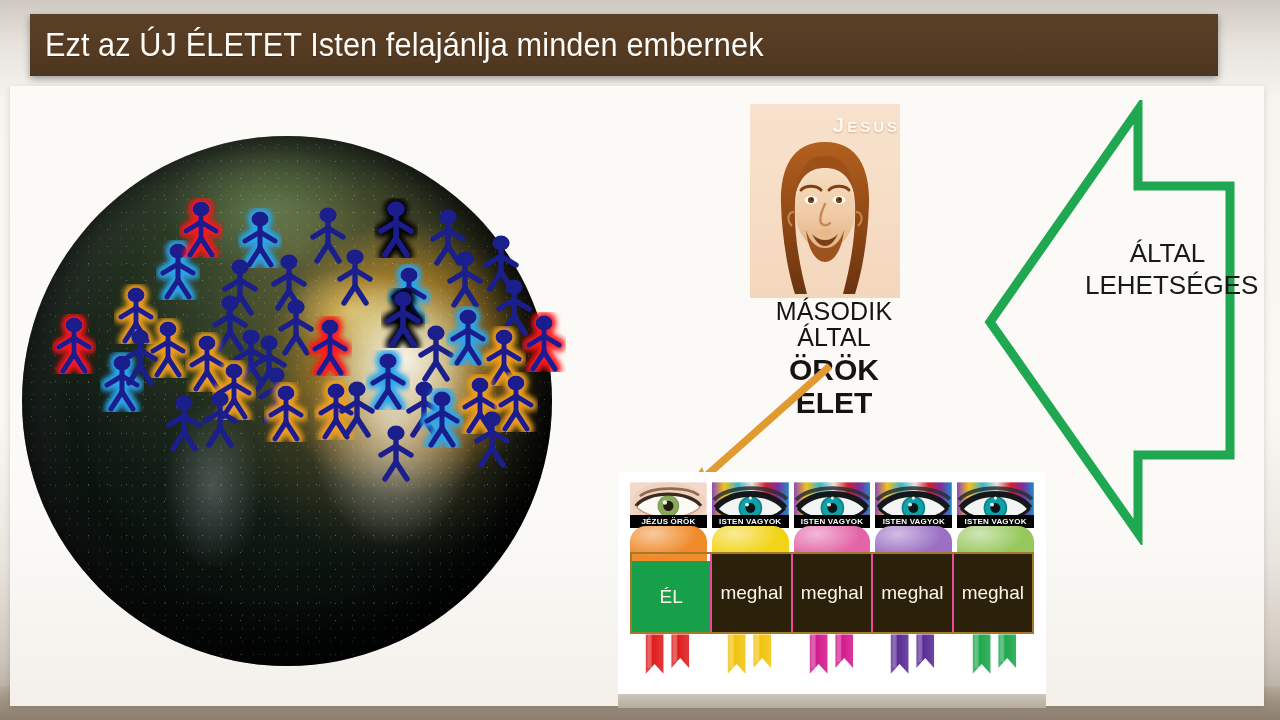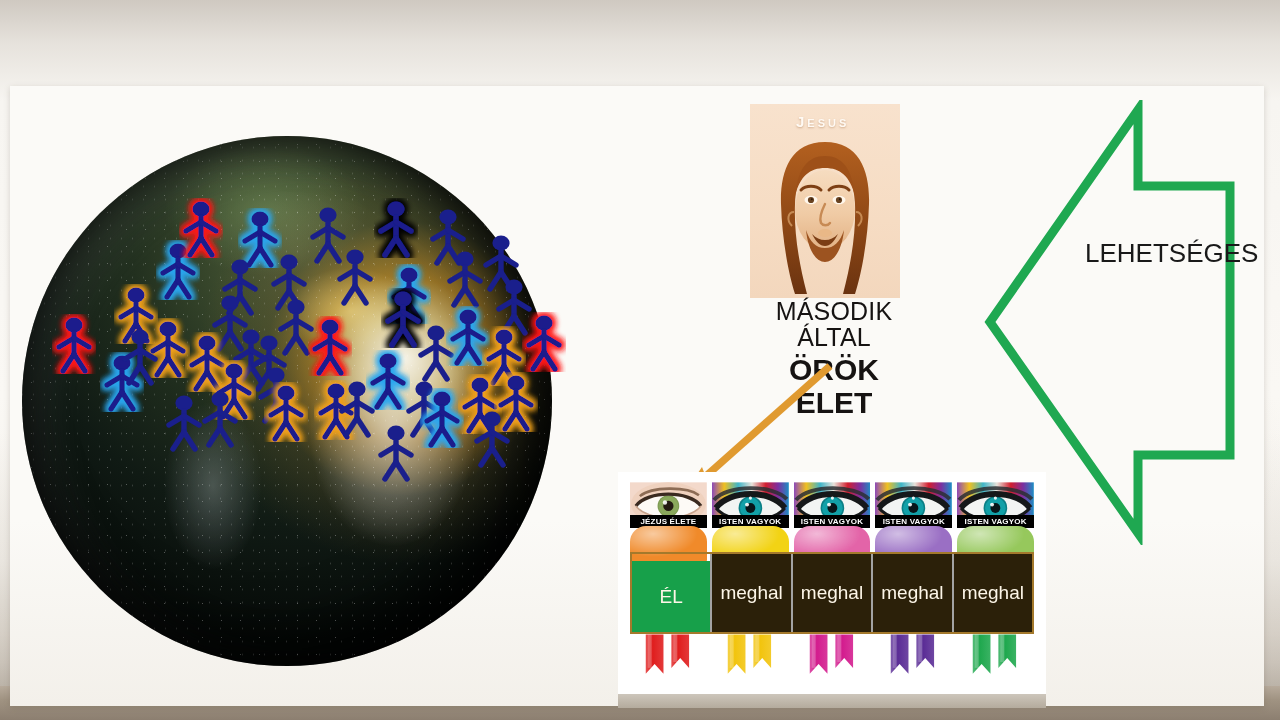--- a/index.html
+++ b/index.html
@@ -82,22 +82,22 @@
   }
   .fig{position:absolute;width:44px;height:60px;}
   .fig svg{width:100%;height:100%;display:block;}
   
   .jesus-card{
     position:absolute;left:750px;top:104px;width:150px;height:194px;
     background:linear-gradient(180deg,#f8e2cd 0%,#f6dcc3 60%,#f3d7bd 100%);
     overflow:hidden;
   }
   .jesus-word{
-    position:absolute;top:9px;left:0;right:0;text-align:left;
-    color:#fffaf4;font-size:15px;letter-spacing:3px;font-weight:700;
+    position:absolute;top:9px;left:0;right:0;text-align:right;
+    color:#fffaf4;font-size:21px;letter-spacing:3px;font-weight:700;
     font-variant:small-caps;text-shadow:0 1px 2px rgba(170,120,80,.5);padding-left:46px;
   }
   .jesus-face{position:absolute;left:18px;top:34px;width:114px;height:160px;}
   .jesus-cap{
     position:absolute;left:750px;top:298px;width:168px;
     text-align:center;color:#161312;
   }
   .cap1{font-size:25px;letter-spacing:.2px;line-height:1.05;}
   .cap2{font-size:30px;font-weight:700;line-height:1.1;margin-top:2px;}
   
@@ -129,38 +129,41 @@
   .bodies{position:absolute;left:12px;top:54px;width:404px;height:36px;display:flex;gap:5px;}
   .body-top{width:78px;height:36px;border-radius:16px 16px 2px 2px;}
   .table-row{
     position:absolute;left:12px;top:80px;width:404px;height:82px;display:flex;
     border:2px solid #a4792c;box-sizing:border-box;
   }
   .cell{
     flex:1;display:flex;align-items:center;justify-content:center;
     color:#fdf6e8;font-size:19px;box-sizing:border-box;
   }
-  .cell + .cell{border-left:2px solid #a3a3a3;}
+  .cell + .cell{border-left:2px solid #ec4899;}
   .cell.live{background:#17a04a;margin-top:7px;}
   .cell.die{background:#2b2009;}
   .legs{position:absolute;left:12px;top:162px;width:404px;height:52px;display:flex;gap:5px;}
   .leg-group{width:78px;height:52px;position:relative;}
   .leg-group svg{display:block;width:100%;height:100%;}
   .diag-floor{
     position:absolute;left:0;right:0;bottom:0;height:14px;
     background:linear-gradient(180deg,#cdc6bb,#b4ab9d);
   }
 </style>
 </head>
 <body>
 
 <div class="slide">
   <div class="bg-wash"></div>
   <div class="bg-strip"></div>
 
+  <div class="title-bar">
+    <div class="title-text">Ezt az ÚJ ÉLETET Isten felajánlja minden embernek</div>
+  </div>
 
   <div class="canvas"></div>
 
   <div class="globe-wrap">
     <div class="globe"></div>
     <div class="globe-stars"></div>
     <div class="globe-sheen"></div>
     <div class="globe-edge"></div>
     <div id="figures">
         <div class="fig" style="left: 216px; top: 72px;">
@@ -1030,39 +1033,40 @@
 
   <svg class="orange-arrow" viewBox="0 0 180 145">
     <line x1="175" y1="6" x2="42" y2="124" stroke="#E09A30" stroke-width="7.5" stroke-linecap="butt"></line>
     <path d="M26 138 L47 107 L57 133 Z" fill="#E09A30"></path>
   </svg>
 
   <svg class="green-arrow" viewBox="0 0 275 445">
     <path d="M158 10 L158 86 L250 86 L250 355 L158 355 L158 433 L10 222 Z" fill="none" stroke="#1FA851" stroke-width="9" stroke-linejoin="miter"></path>
   </svg>
   <div class="ga-text">
+    <div class="ga-l3">ÁLTAL</div>
     <div class="ga-l4">LEHETSÉGES</div>
   </div>
 
   <div class="diagram">
     <div class="eyes-row" id="eyes-row">
         <div class="eye-cell">
     <svg viewBox="0 0 78 46">
       <rect width="78" height="46" fill="#f3d9cb"></rect>
       <ellipse cx="39" cy="22" rx="38" ry="22" fill="#efd1be"></ellipse>
       <path d="M6 24 C18 8 60 8 72 24 C60 40 18 40 6 24 Z" fill="#fdfaf6"></path>
       <circle cx="39" cy="24" r="11" fill="#7d9a52"></circle>
       <circle cx="39" cy="24" r="10" fill="#8aa85c"></circle>
       <circle cx="39" cy="24" r="5.2" fill="#231a12"></circle>
       <circle cx="35.5" cy="20.5" r="2.2" fill="#ffffff" opacity=".9"></circle>
       <path d="M6 24 C18 8 60 8 72 24" stroke="#3a2a20" stroke-width="3.4" fill="none"></path>
       <path d="M10 14 C22 4 58 4 70 13" stroke="#6b4a32" stroke-width="2.6" fill="none" opacity=".75"></path>
       <path d="M6 24 C18 40 60 40 72 24" stroke="#c8a38c" stroke-width="1.6" fill="none"></path>
     </svg>
-          <div class="eye-label">JÉZUS ÉLETE</div>
+          <div class="eye-label">JÉZUS ÖRÖK</div>
         </div>
         <div class="eye-cell">
     <svg viewBox="0 0 78 46">
       <defs>
         <linearGradient id="ae1" x1="0" y1="0" x2="1" y2="0">
           <stop offset="0%" stop-color="#8c49b8"></stop>
                 <stop offset="16%" stop-color="#f0c020"></stop>
           <stop offset="34%" stop-color="#3fb5c8"></stop>
                 <stop offset="52%" stop-color="#e8e2da"></stop>
           <stop offset="70%" stop-color="#d21e2e"></stop>

